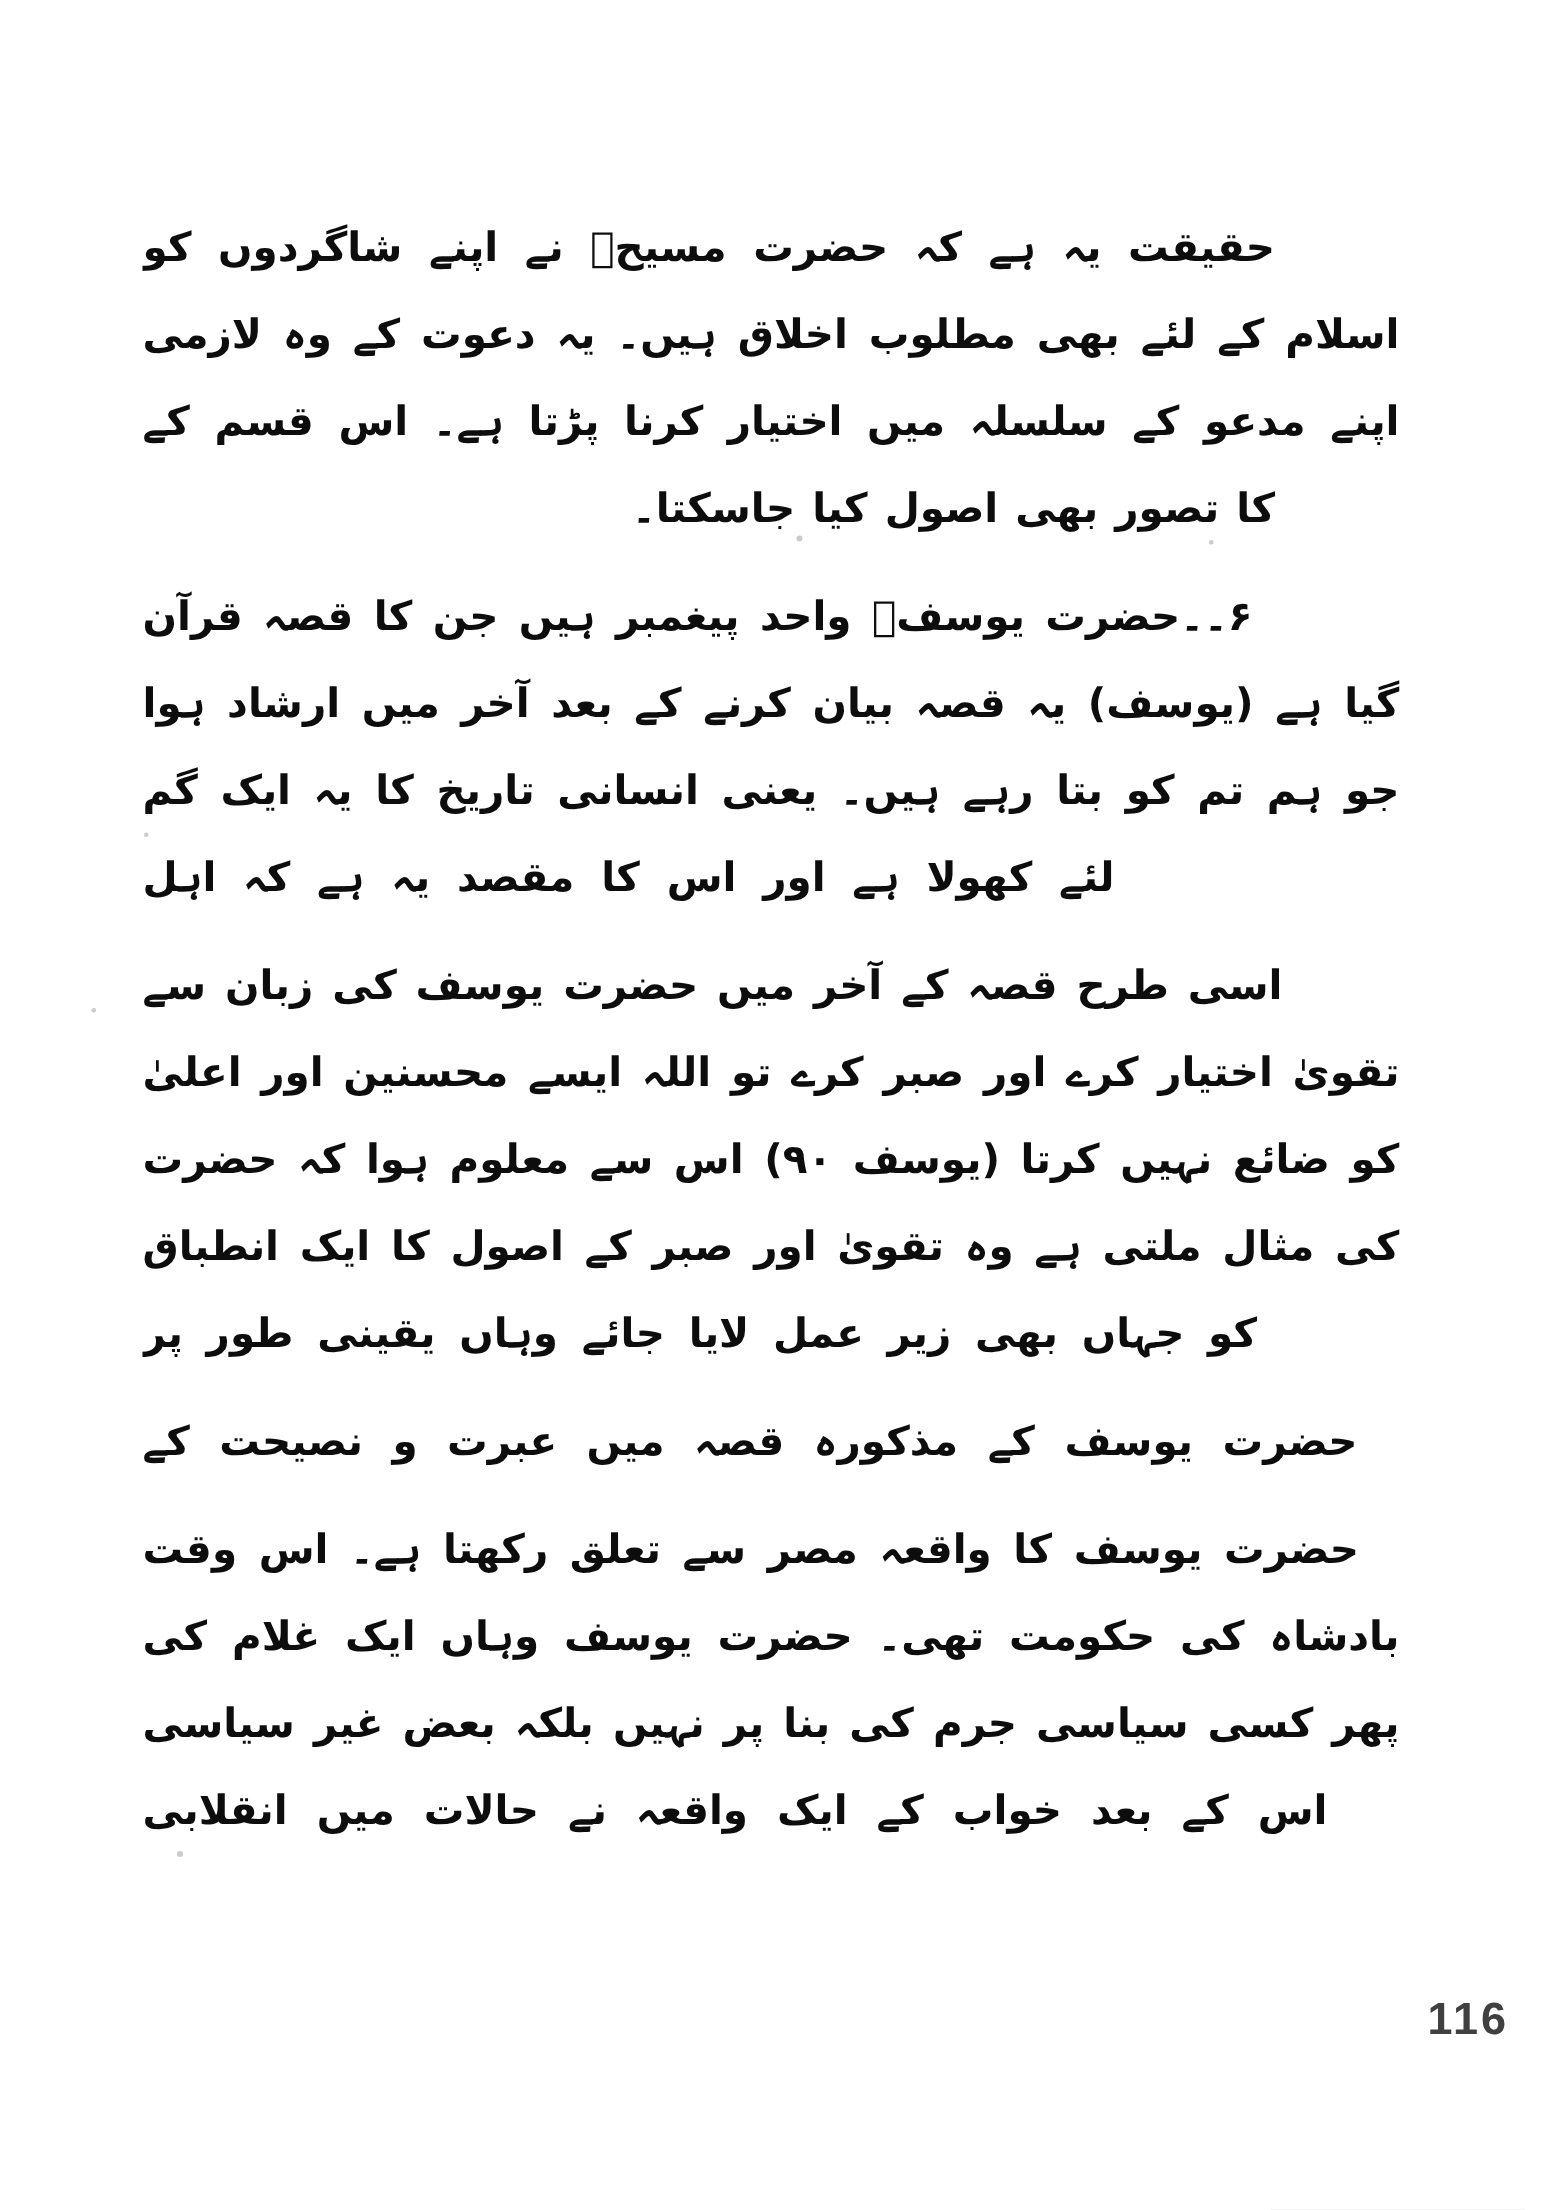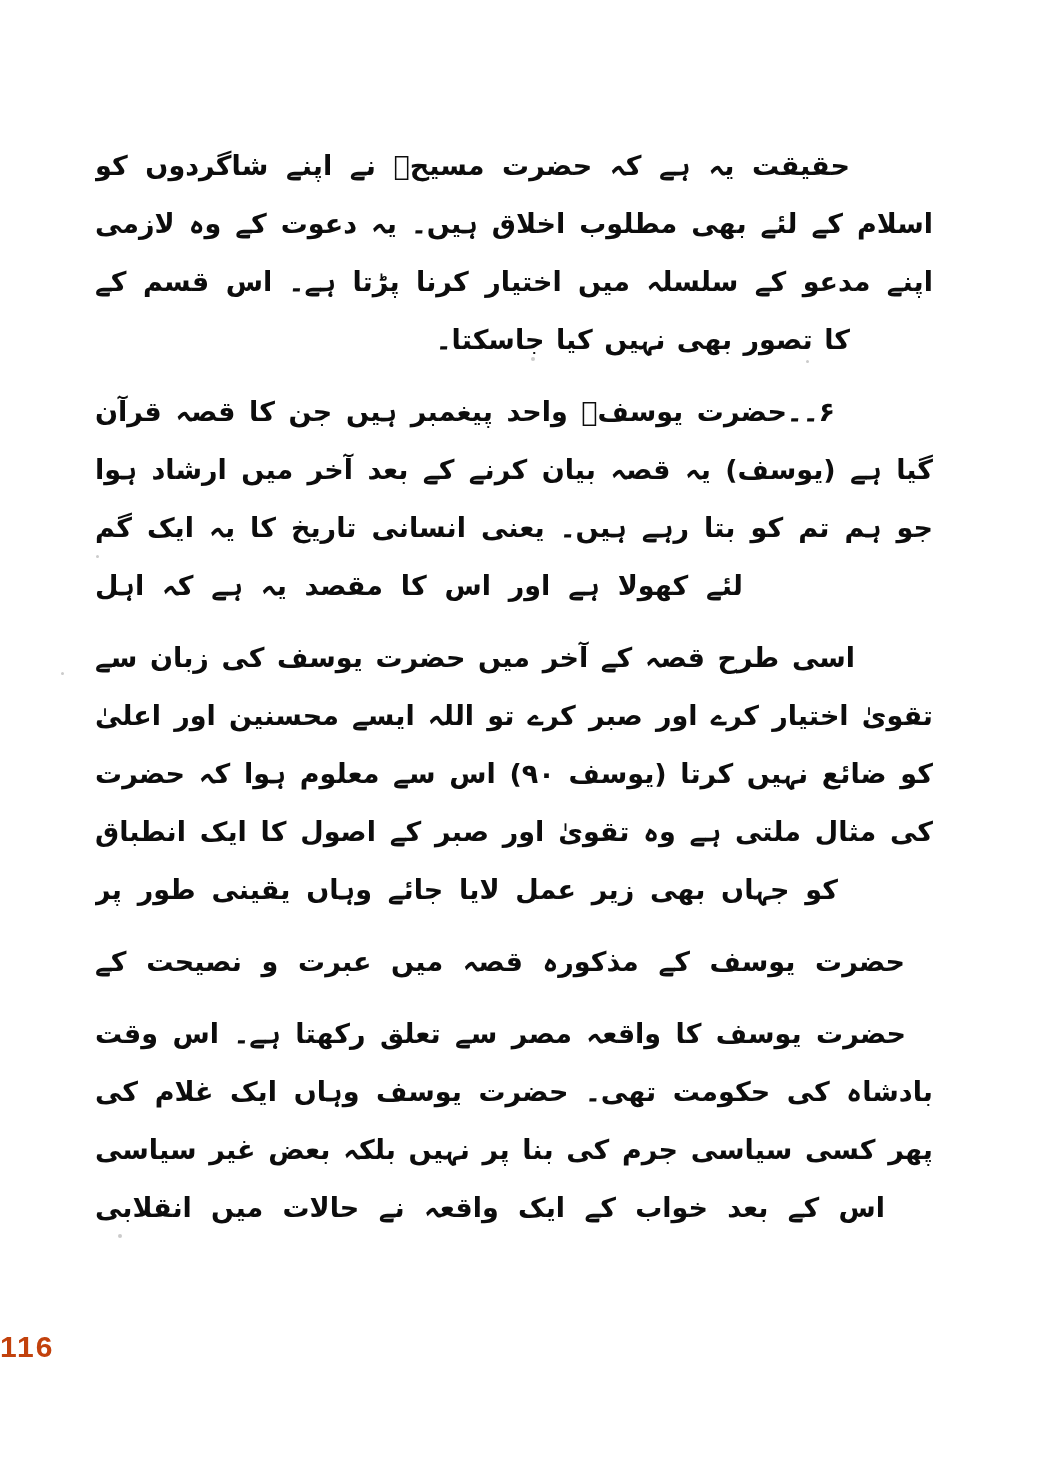--- a/index.html
+++ b/index.html
@@ -42,22 +42,22 @@
     text-align-last: justify;
   }
   .line.r {
     text-align: right;
   }
   .footer {
     position: absolute;
     top: 1330px;
     left: 0;
     right: 34px;
-    text-align: left;
-    color: #c2410c;
+    text-align: right;
+    color: #404040;
     font-weight: 700;
     font-size: 30px;
     letter-spacing: 2px;
     font-family: "Liberation Sans", "DejaVu Sans", sans-serif;
   }
   .speck {
     position: absolute;
     background: #6a6a6a;
     border-radius: 50%;
     opacity: 0.35;
@@ -65,21 +65,21 @@
 </style>
 </head>
 <body>
 
 <div class="page">
   <main class="text-block">
       <div class="para">
         <div class="line j" style="padding-right: 83px;">حقیقت یہ ہے کہ حضرت مسیحؑ نے اپنے شاگردوں کو جس اخلاق کی تلقین کی وہی اہل</div>
         <div class="line j" style="padding-right: 0px;">اسلام کے لئے بھی مطلوب اخلاق ہیں۔ یہ دعوت کے وہ لازمی آداب ہیں جنھیں داعی کو</div>
         <div class="line j" style="padding-right: 0px;">اپنے مدعو کے سلسلہ میں اختیار کرنا پڑتا ہے۔ اس قسم کے یکطرفہ اخلاق کے بغیر دعوتی عمل</div>
-        <div class="line r" style="padding-right: 83px;">کا تصور بھی نہیں کیا جاسکتا۔</div>
+        <div class="line r" style="padding-right: 83px;">کا تصور بھی اصول کیا جاسکتا۔</div>
       </div>
       <div class="para">
         <div class="line j" style="padding-right: 98px;">۶۔۔حضرت یوسفؑ واحد پیغمبر ہیں جن کا قصہ قرآن کی ایک پوری سورہ میں بیان کیا</div>
         <div class="line j" style="padding-right: 0px;">گیا ہے (یوسف) یہ قصہ بیان کرنے کے بعد آخر میں ارشاد ہوا ہے کہ یہ غیب کی خبریں ہیں</div>
         <div class="line j" style="padding-right: 0px;">جو ہم تم کو بتا رہے ہیں۔ یعنی انسانی تاریخ کا یہ ایک گم شدہ صفحہ تھا جس کو ہم نے تمہارے</div>
         <div class="line j" style="padding-right: 190px;">لئے کھولا ہے اور اس کا مقصد یہ ہے کہ اہل عقل اس سے نصیحت لیں (یوسف)</div>
       </div>
       <div class="para">
         <div class="line j" style="padding-right: 78px;">اسی طرح قصہ کے آخر میں حضرت یوسف کی زبان سے بتایا گیا ہے کہ جو شخص</div>
         <div class="line j" style="padding-right: 0px;">تقویٰ اختیار کرے اور صبر کرے تو اللہ ایسے محسنین اور اعلیٰ کردار کے لوگوں کے عمل</div>

